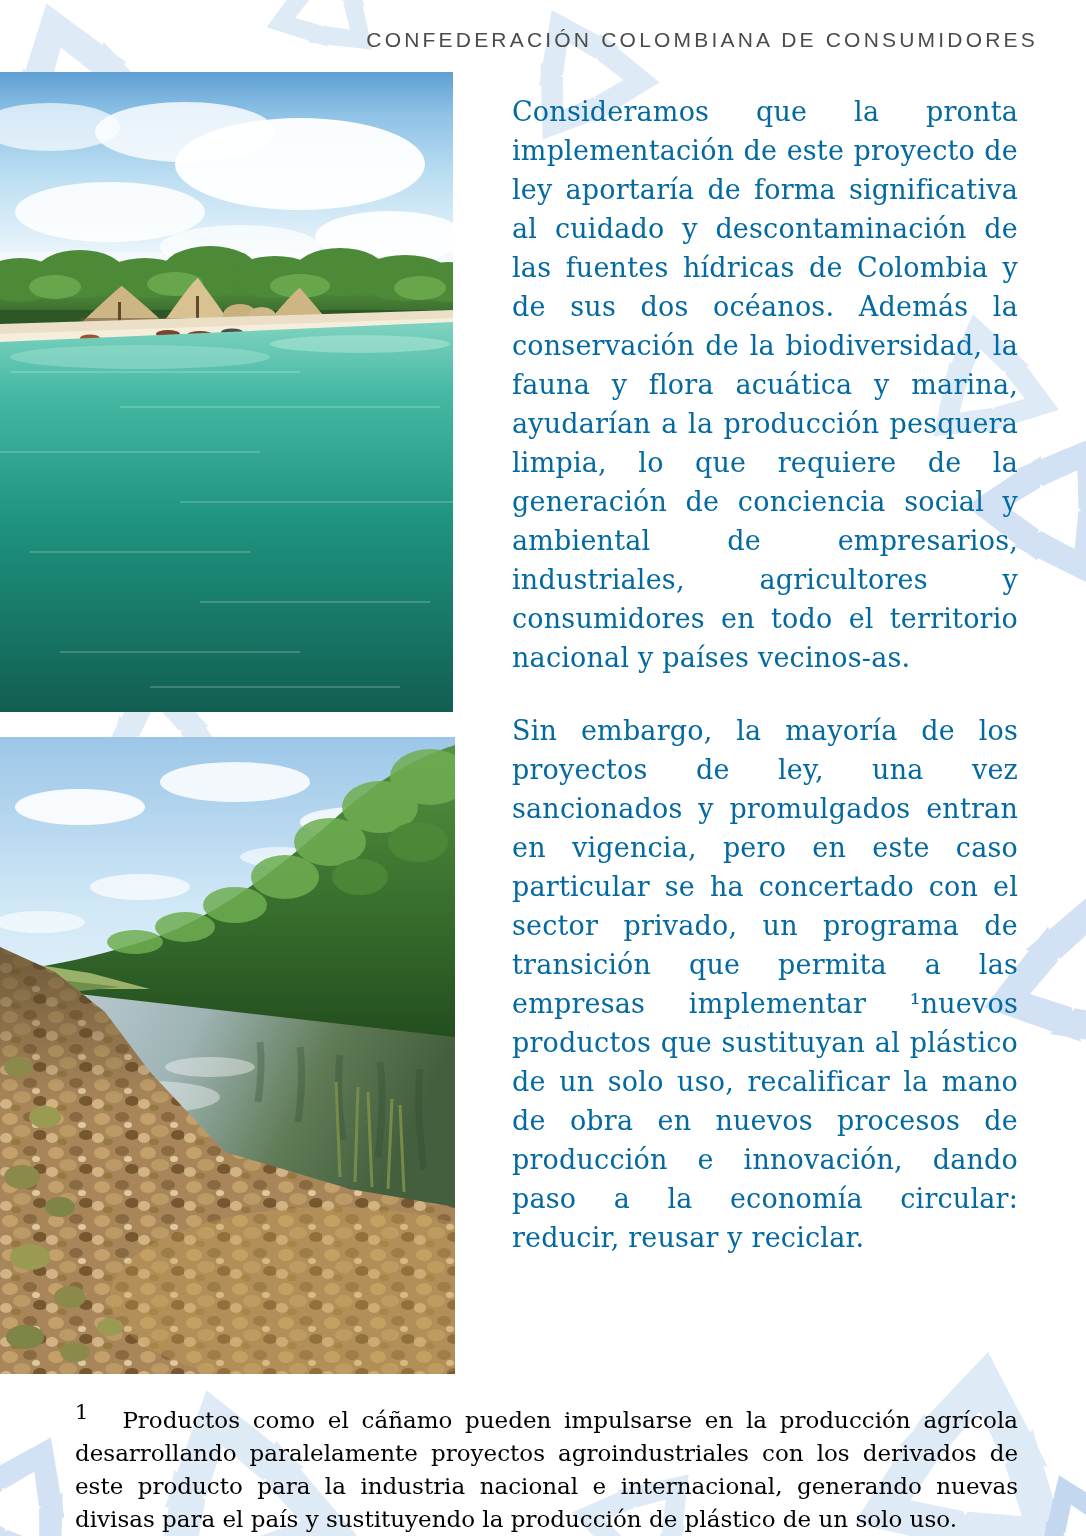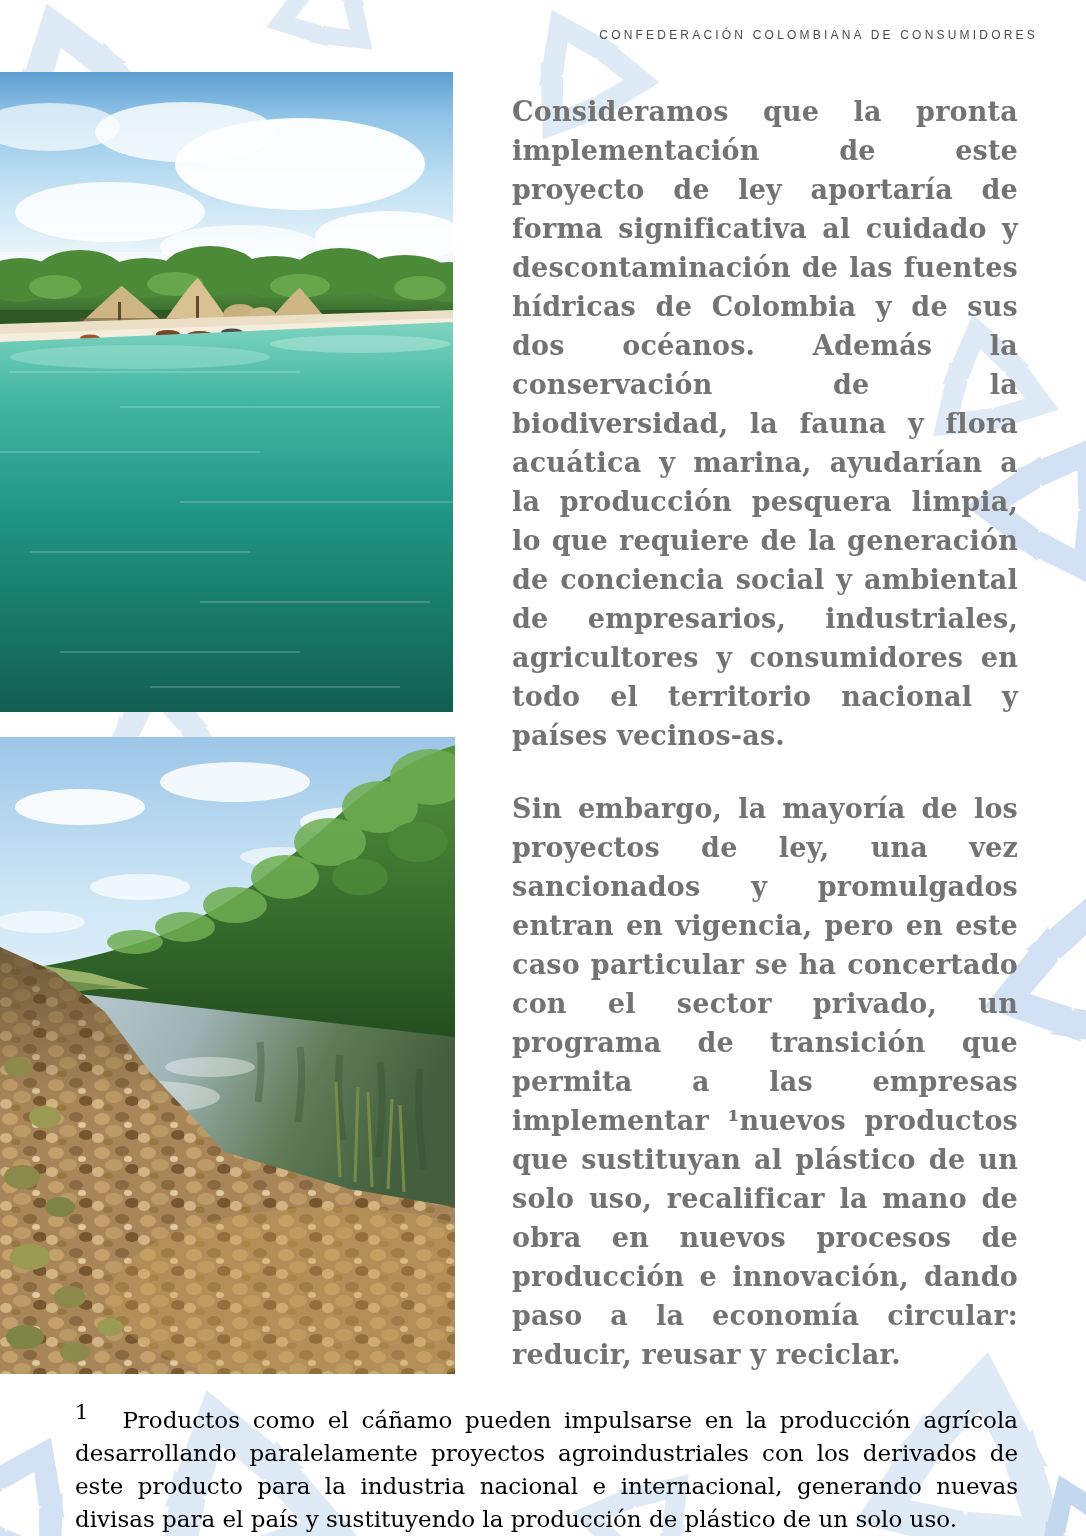--- a/index.html
+++ b/index.html
@@ -10,32 +10,31 @@
   }
   
   .wm{position:absolute;z-index:1;}
   .wm-light{fill:#dfeaf7;}
   .wm-mid{fill:#d2e2f4;}
   .wm-strong{fill:#c3d8ef;}
   
   .header{
     position:absolute;z-index:3;top:28px;right:48px;
     font-family:"Liberation Sans", sans-serif;
-    font-size:12px;letter-spacing:3.2px;color:#4b4b4b;
+    font-size:21px;letter-spacing:3.2px;color:#4b4b4b;
     white-space:nowrap;
   }
   
   .photo{position:absolute;z-index:2;display:block;}
   #photo-beach{left:0;top:72px;}
   #photo-river{left:0;top:737px;}
   
   .article{
     position:absolute;z-index:3;left:512px;top:92px;width:506px;
-    color:#737373;
-    font-weight:bold;
+    color:#0369a1;
   }
   .article p{
     margin:0 0 34px 0;
     font-size:27px;line-height:39px;
     text-align:justify;
     letter-spacing:.2px;
   }
   
   .footnote{
     position:absolute;z-index:3;left:75px;top:1396px;width:943px;

